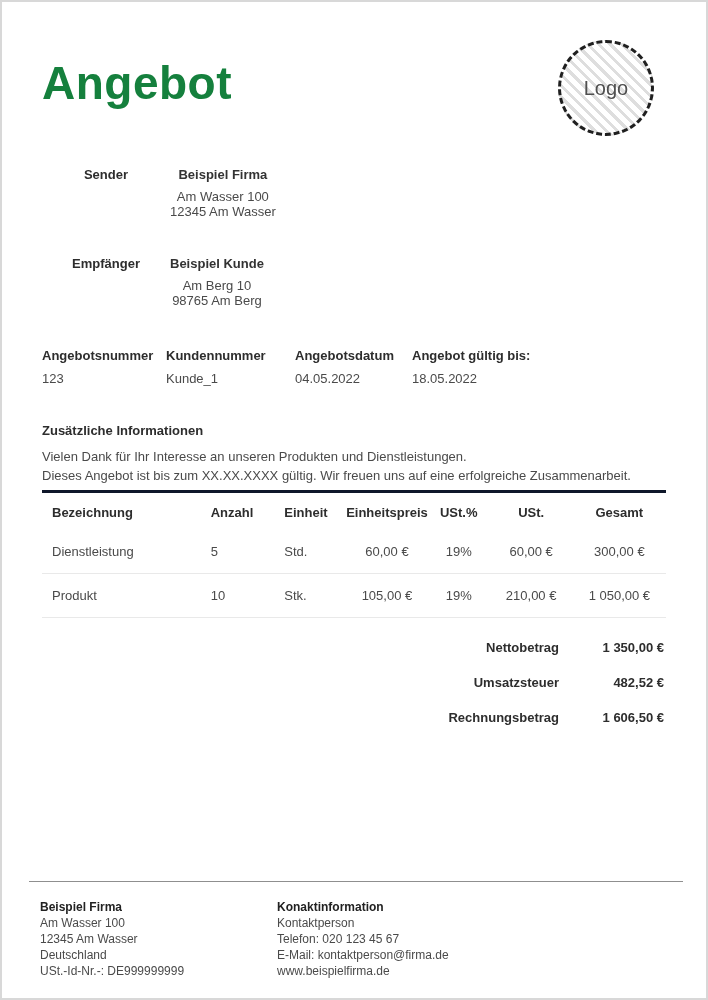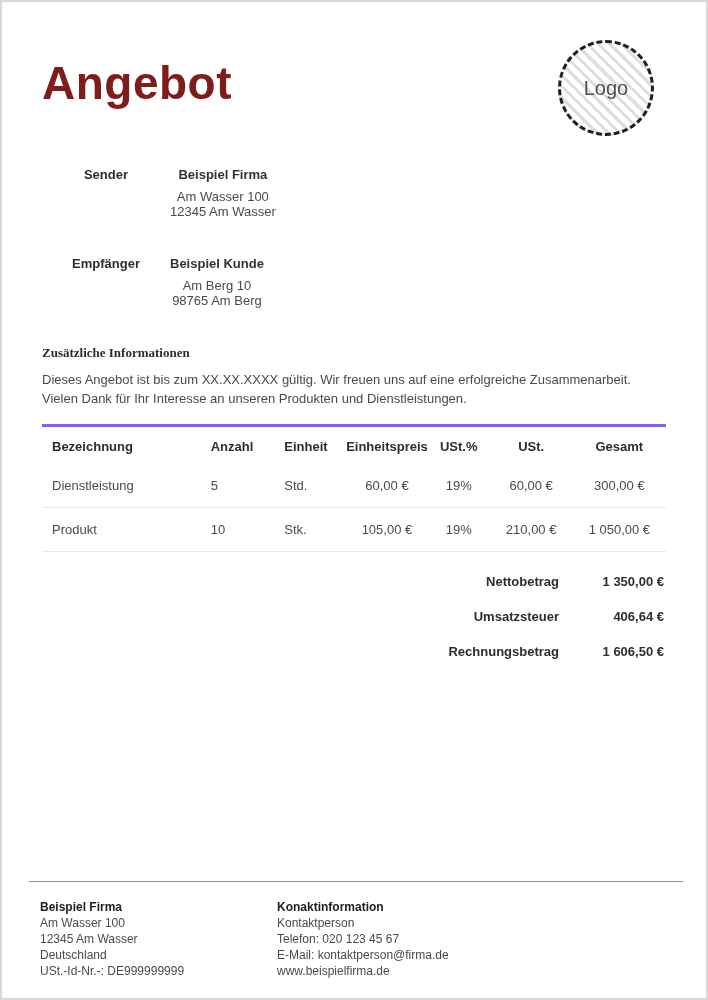--- a/index.html
+++ b/index.html
@@ -12,21 +12,21 @@
     font-family:"Liberation Sans", sans-serif;
     color:#4a4a4a;
     overflow:hidden;
   }
   .content { padding:0 40px; }
 
   
   .doc-title {
     margin:0; padding-top:56px;
     font-size:46px; line-height:1.1; font-weight:bold;
-    color:#7f1d1d; letter-spacing:0.5px;
+    color:#15803d; letter-spacing:0.5px;
   }
   .logo-circle {
     position:absolute; top:38px; right:52px;
     width:96px; height:96px; border-radius:50%;
     border:3px dashed #1f1f1f;
     box-sizing:border-box;
     background:repeating-linear-gradient(45deg,#dedede 0px,#dedede 3px,#ffffff 3px,#ffffff 8px);
     display:flex; align-items:center; justify-content:center;
   }
   .logo-text { font-size:20px; color:#4f4f4f; }
@@ -43,28 +43,28 @@
   .meta-row { display:flex; margin-top:40px; }
   .meta-item { font-size:13px; }
   .meta-item:nth-child(1) { width:124px; }
   .meta-item:nth-child(2) { width:129px; }
   .meta-item:nth-child(3) { width:117px; }
   .meta-label { font-weight:bold; color:#2d2d2d; }
   .meta-value { margin-top:8px; color:#4a4a4a; }
 
   
   .add-info { margin-top:37px; }
-  .add-info-heading { font-weight:bold; color:#2d2d2d; font-size:13px;font-family:Liberation Serif, serif; }
+  .add-info-heading { font-weight:bold; color:#2d2d2d; font-size:13px; }
   .add-info-lines { margin-top:9px; font-size:13px; line-height:19.5px; color:#4a4a4a; }
 
   
   .items-table {
-    width:100%; margin-top:15px;
+    width:100%; margin-top:4px;
     border-collapse:collapse;
-    border-top:3px solid #8b5cf6;
+    border-top:3px solid #0f172a;
     font-size:13px;
   }
   .items-table th {
     font-weight:bold; color:#2d2d2d;
     padding:12px 0 10px 0;
   }
   .items-table td {
     color:#4a4a4a;
     padding:14px 0;
     border-bottom:1px solid #e9e9e9;
@@ -123,26 +123,44 @@
         <div>
           <div class="party-name">Beispiel Kunde</div>
           <div class="party-address">
             <div>Am Berg 10</div>
             <div>98765 Am Berg</div>
           </div>
         </div>
       </div>
     </div>
 
+    <div class="meta-row">
+      <div class="meta-item">
+        <div class="meta-label">Angebotsnummer</div>
+        <div class="meta-value">123</div>
+      </div>
+      <div class="meta-item">
+        <div class="meta-label">Kundennummer</div>
+        <div class="meta-value">Kunde_1</div>
+      </div>
+      <div class="meta-item">
+        <div class="meta-label">Angebotsdatum</div>
+        <div class="meta-value">04.05.2022</div>
+      </div>
+      <div class="meta-item">
+        <div class="meta-label">Angebot gültig bis:</div>
+        <div class="meta-value">18.05.2022</div>
+      </div>
+    </div>
 
     <div class="add-info">
       <div class="add-info-heading">Zusätzliche Informationen</div>
       <div class="add-info-lines">
+        <div>Vielen Dank für Ihr Interesse an unseren Produkten und Dienstleistungen.</div>
         <div>Dieses Angebot ist bis zum XX.XX.XXXX gültig. Wir freuen uns auf eine erfolgreiche Zusammenarbeit.</div>
-        <div>Vielen Dank für Ihr Interesse an unseren Produkten und Dienstleistungen.</div>
       </div>
     </div>
 
     <table class="items-table">
       <colgroup>
         <col class="w1">
           <col class="w2">
           <col class="w3">
           <col class="w4">
         <col class="w5">
@@ -182,21 +200,21 @@
       </tbody>
     </table>
 
     <div class="totals">
       <div class="total-row">
         <div>Nettobetrag</div>
         <div class="total-value">1 350,00 €</div>
       </div>
       <div class="total-row">
         <div>Umsatzsteuer</div>
-        <div class="total-value">406,64 €</div>
+        <div class="total-value">482,52 €</div>
       </div>
       <div class="total-row">
         <div>Rechnungsbetrag</div>
         <div class="total-value">1 606,50 €</div>
       </div>
     </div>
   </div>
 
   <div class="footer-divider"></div>
 

